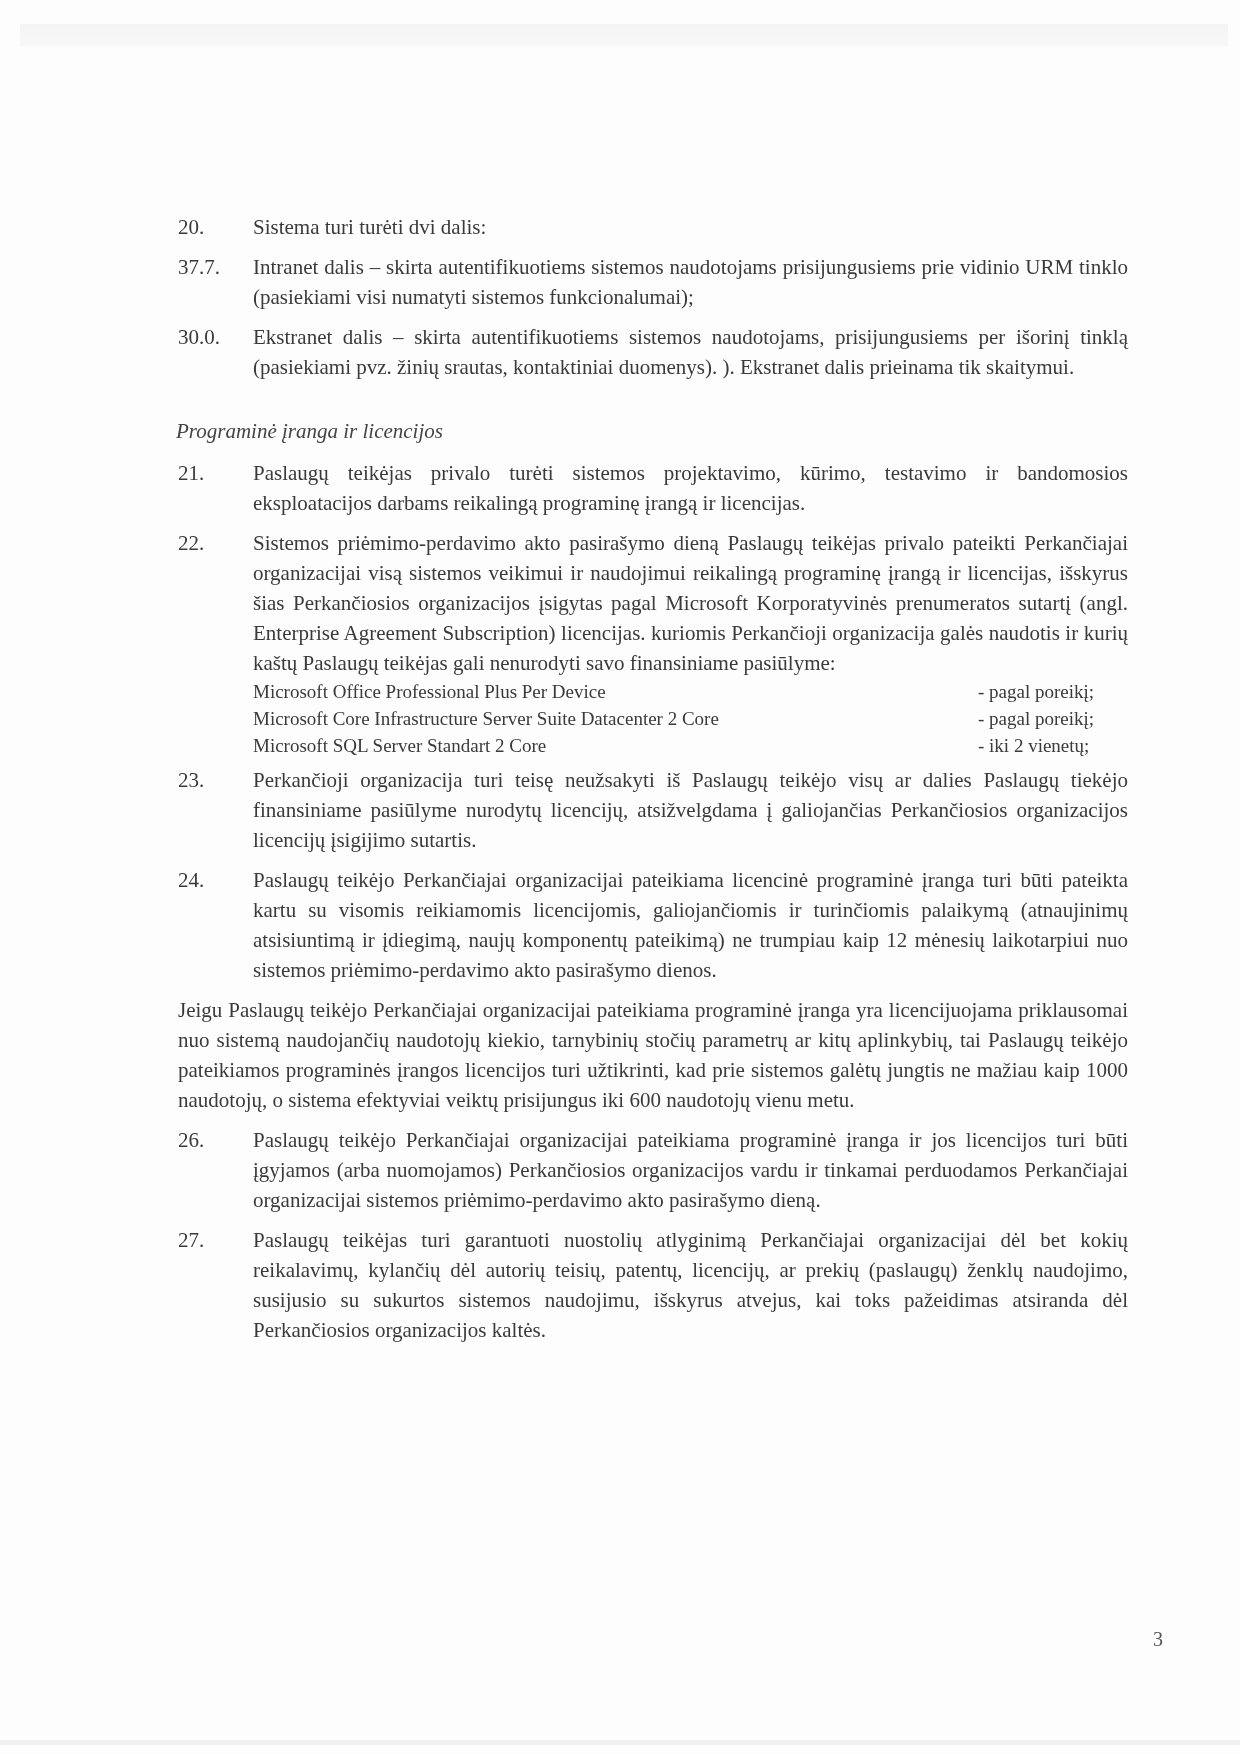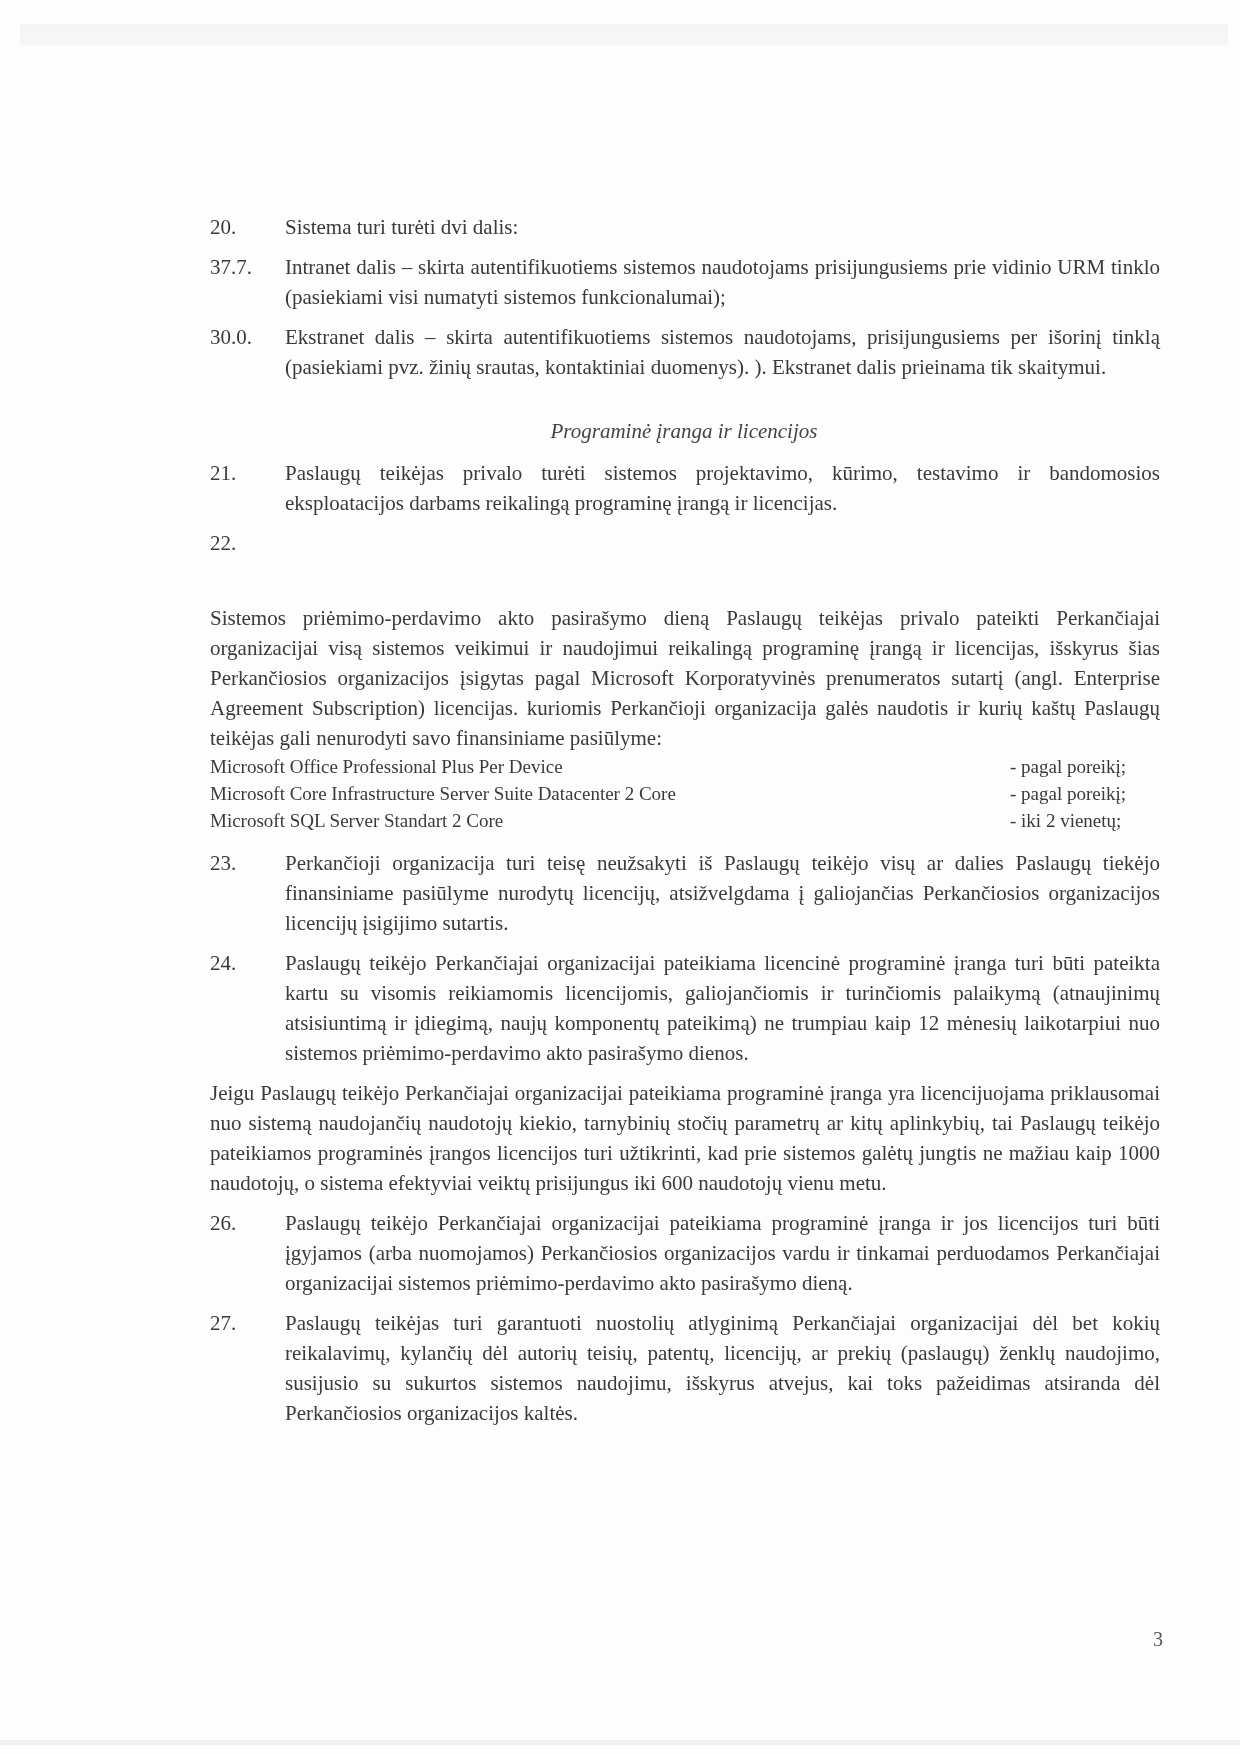--- a/index.html
+++ b/index.html
@@ -8,25 +8,25 @@
     font-family:"Liberation Serif", serif; color:#3a3a3a;
   }
   .scan-top {
     position:absolute; left:20px; top:24px; width:1208px; height:22px;
     background:linear-gradient(#f3f3f3,#f7f7f7); opacity:.9;
   }
   .scan-bottom {
     position:absolute; left:0; top:1740px; width:1240px; height:5px;
     background:#f0f0f0;
   }
-  .page { position:absolute; left:210px; top:212px; width:950px; }
+  .page { position:absolute; left:178px; top:212px; width:950px; }
   .item { display:flex; font-size:21px; line-height:30px; margin-bottom:10px; }
   .num { width:75px; flex:0 0 75px; }
   .txt { flex:1; text-align:justify; }
-  .heading { font-style:italic; font-size:21px; line-height:30px; margin:34px 0 12px -2px; color:#444;text-align:center; }
+  .heading { font-style:italic; font-size:21px; line-height:30px; margin:34px 0 12px -2px; color:#444; }
   .lic-table { width:100%; border-collapse:collapse; font-size:19px; }
   .lic-table td { padding:0; line-height:27px; vertical-align:top; }
   .lic-table td.q { width:150px; white-space:nowrap; }
   .page-num { position:absolute; left:1153px; top:1628px; font-size:20px; color:#555; }
 </style>
 </head>
 <body>
 
 <div class="scan-top"></div>
 
@@ -45,21 +45,21 @@
     <span class="txt">Ekstranet dalis – skirta autentifikuotiems sistemos naudotojams, prisijungusiems per išorinį tinklą (pasiekiami  pvz. žinių srautas, kontaktiniai duomenys). ). Ekstranet dalis prieinama tik skaitymui.</span>
   </div>
 
   <div class="heading">Programinė įranga ir licencijos</div>
 
   <div class="item">
     <span class="num">21.</span>
     <span class="txt">Paslaugų teikėjas privalo turėti sistemos projektavimo, kūrimo, testavimo ir bandomosios eksploatacijos darbams reikalingą programinę įrangą ir licencijas.</span>
   </div>
 
-  <div class="item" style="margin-bottom:14px;flex-direction:column;">
+  <div class="item" style="margin-bottom:6px;">
     <span class="num">22.</span>
     <div class="txt">
       <div>Sistemos priėmimo-perdavimo akto pasirašymo dieną Paslaugų teikėjas privalo pateikti Perkančiajai organizacijai visą sistemos veikimui ir naudojimui reikalingą programinę įrangą ir licencijas, išskyrus šias Perkančiosios organizacijos įsigytas pagal Microsoft Korporatyvinės prenumeratos sutartį (angl. Enterprise Agreement Subscription) licencijas. kuriomis Perkančioji organizacija galės naudotis ir kurių kaštų Paslaugų teikėjas gali nenurodyti savo finansiniame pasiūlyme:</div>
       <table class="lic-table">
         <tbody>
           <tr>
             <td>Microsoft Office Professional Plus Per Device</td>
             <td class="q">- pagal poreikį;</td>
           </tr>
           <tr>

